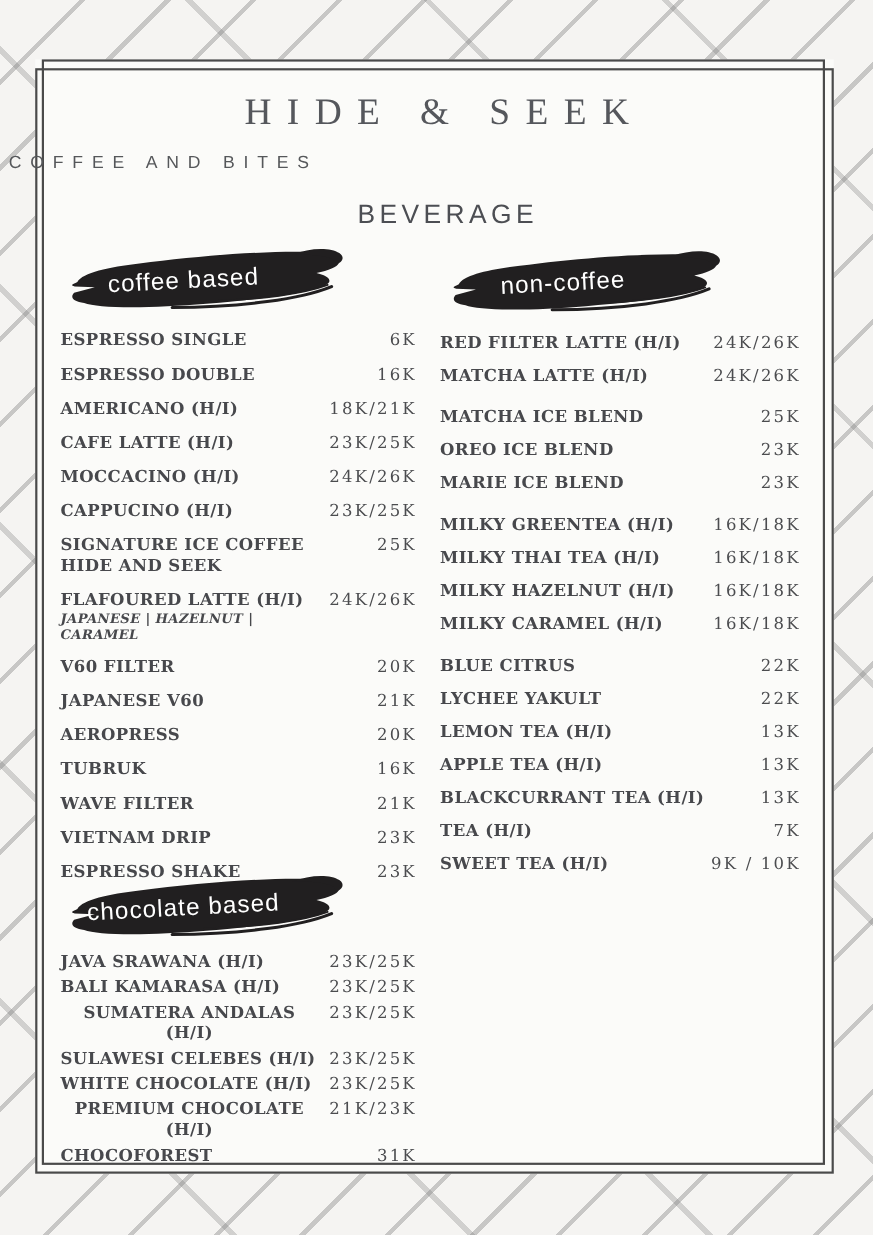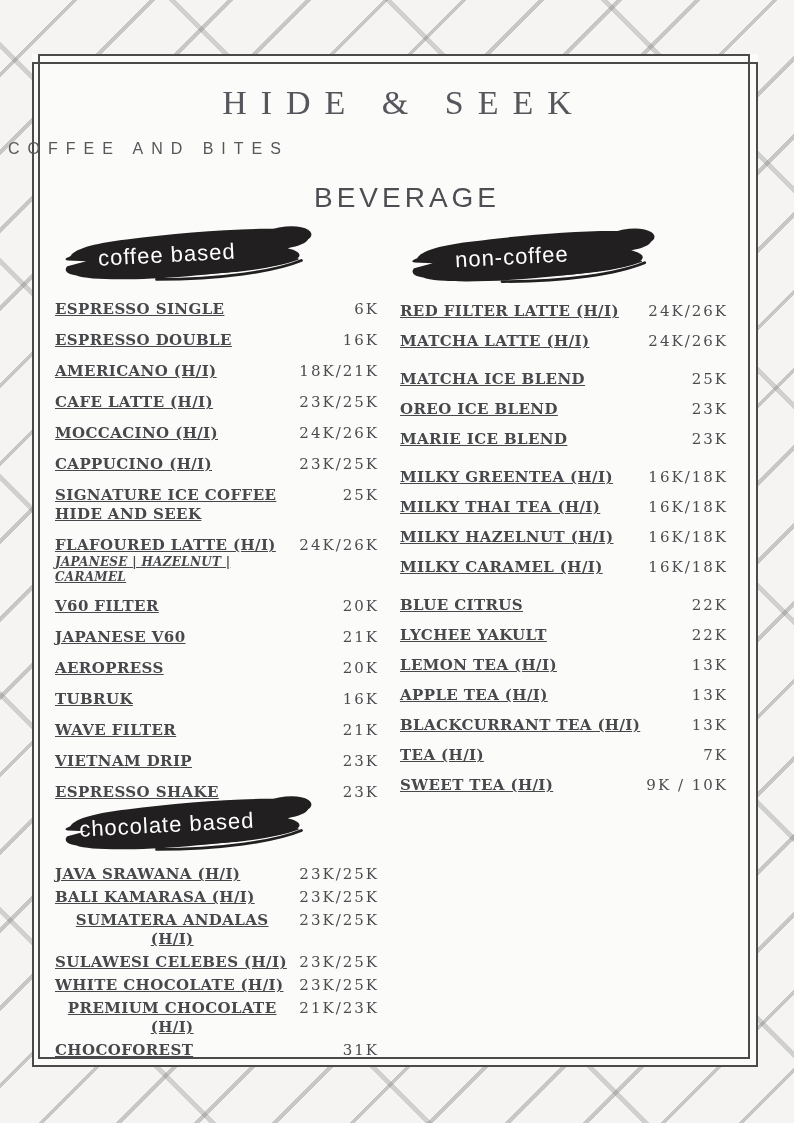--- a/index.html
+++ b/index.html
@@ -23,42 +23,42 @@
   .frame-b{left:32px;top:62px;width:726px;height:1005px;}
 
   .hdr{position:absolute;left:0;top:0;width:100%;}
   .brand{position:absolute;left:0;top:84px;width:100%;margin:0;text-align:center;
     font-family:"Liberation Serif", serif;font-weight:400;font-size:34px;
     letter-spacing:14px;padding-left:14px;color:#55575c;}
   .sub{position:absolute;left:0;top:140px;width:100%;
     font-family:"Liberation Sans", sans-serif;font-size:16px;
     letter-spacing:8px;padding-left:8px;color:#55575a;}
   .pagetitle{position:absolute;left:0;top:182px;width:100%;text-align:center;
-    font-family:"Liberation Sans", sans-serif;font-weight:400;font-size:28px;
+    font-family:"Liberation Sans", sans-serif;font-weight:400;font-size:24px;
     letter-spacing:4px;padding-left:20px;color:#4c4e53;}
 
   .sec{position:absolute;}
   .sec-coffee{left:55px;top:236px;width:324px;}
   .sec-noncoffee{left:400px;top:238px;width:328px;}
   .sec-chocolate{left:55px;top:806px;width:324px;}
 
   .brush{position:relative;width:260px;height:52px;transform:rotate(-3deg);transform-origin:left center;color:var(--brush);}
   .sec-noncoffee .brush{width:256px;margin-left:2px;}
   .brush svg{position:absolute;left:0;top:0;width:100%;height:100%;overflow:visible;display:block;}
   .brush-label{position:absolute;left:0;right:36px;top:50%;transform:translateY(-54%);
     text-align:center;color:var(--label);font-family:"Liberation Sans", sans-serif;
     font-size:22px;letter-spacing:1px;white-space:nowrap;}
 
   .items{margin-top:12px;}
   .sec-chocolate .items{margin-top:7px;}
   .group + .group{margin-top:19px;}
   .row{display:flex;justify-content:space-between;align-items:flex-start;margin-bottom:11px;color:var(--ink);}
   .sec-coffee .row{margin-bottom:12px;}
   .sec-chocolate .row{margin-bottom:4px;text-align:center;}
-  .nm{font-weight:700;font-size:15px;line-height:19px;letter-spacing:.4px;text-decoration:underline;}
+  .nm{font-weight:700;font-size:15px;line-height:19px;letter-spacing:.4px;}
   .nm .l2{font-weight:700;}
   .nm .note{font-weight:700;font-style:italic;font-size:12px;line-height:15px;letter-spacing:.3px;}
   .price{font-weight:400;font-size:15px;line-height:19px;letter-spacing:2px;white-space:nowrap;
     padding-left:10px;color:var(--price);}
 </style>
 </head>
 <body>
 
 <svg width="0" height="0" style="position:absolute" aria-hidden="true">
   <defs>

